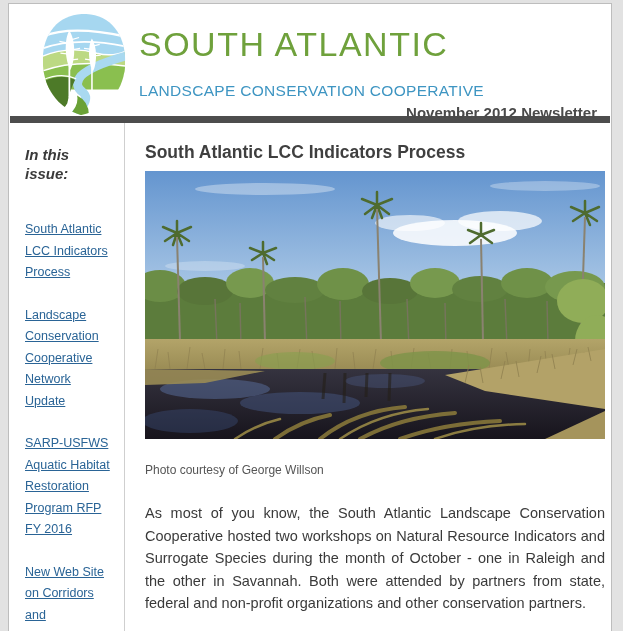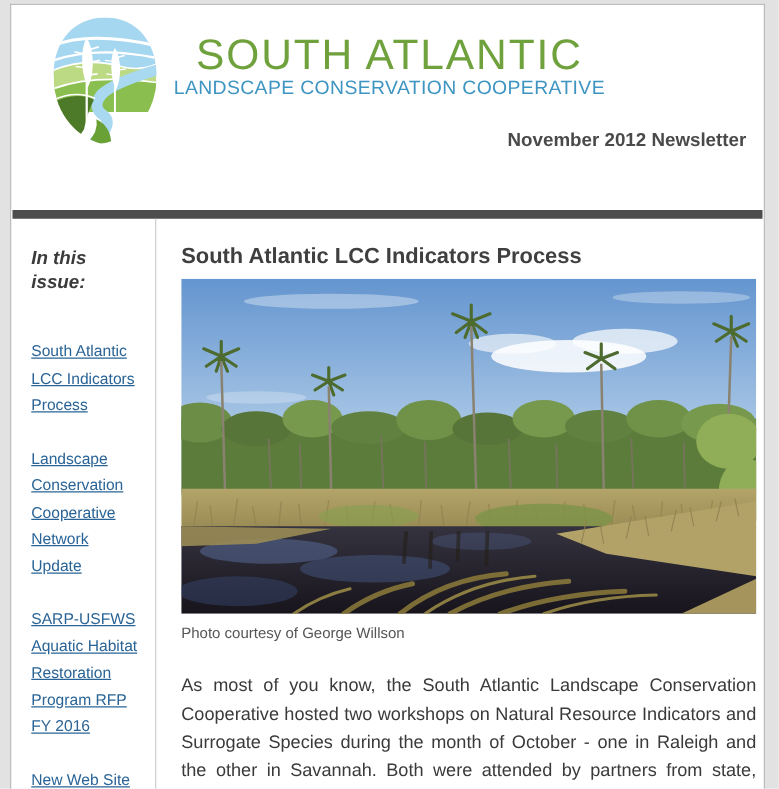--- a/index.html
+++ b/index.html
@@ -8,30 +8,30 @@
     background:#e2e2e2;
     font-family:"Liberation Sans", sans-serif;
     -webkit-font-smoothing:antialiased;
   }
   .card{
     position:absolute;left:8px;top:3px;width:604px;height:640px;
     background:#ffffff;border:1px solid #bdbdbd;border-bottom:none;
     box-sizing:border-box;
   }
   
-  .header{position:relative;height:164px;text-align:center;}
+  .header{position:relative;height:112px;}
   .logo{position:absolute;left:21px;top:7px;width:108px;height:108px;}
   .wordmark{position:absolute;left:130px;top:22px;}
   .brand1{
     font-size:34px;font-weight:300;letter-spacing:1.5px;
     color:#6fa13c;line-height:36px;white-space:nowrap;
   }
   .brand2{
     font-size:15.5px;font-weight:400;letter-spacing:.3px;
-    color:#3e95c2;line-height:18px;margin-top:0;white-space:nowrap;
+    color:#3e95c2;line-height:18px;margin-top:20px;white-space:nowrap;
   }
   .edition{
     position:absolute;right:14px;top:100px;
     font-size:15px;font-weight:bold;color:#4a4a4a;white-space:nowrap;
   }
   .darkbar{height:7px;background:#4d4d4d;margin:0 1px;}
   
   .columns{display:flex;align-items:stretch;}
   .sidebar{
     width:118px;min-height:500px;box-sizing:border-box;
@@ -51,21 +51,21 @@
   }
   .article-title{
     margin:0;font-size:17.5px;font-weight:bold;color:#3f3f3f;line-height:22px;
   }
   .byline{
     margin-top:5px;font-size:13.5px;color:#3f3f3f;line-height:22px;
     text-align:justify;
   }
   .photo-frame{margin-top:8px;width:460px;height:268px;line-height:0;}
   .photo-frame svg{display:block;}
-  .caption{margin-top:8px;font-size:12px;color:#555555;line-height:14px;}
+  .caption{margin-top:24px;font-size:12px;color:#555555;line-height:14px;}
   .body-text{
     margin-top:25px;font-size:14.5px;color:#3a3a3a;line-height:22.6px;
     text-align:justify;width:460px;
   }
 </style>
 </head>
 <body>
 
 <div class="card">
 

